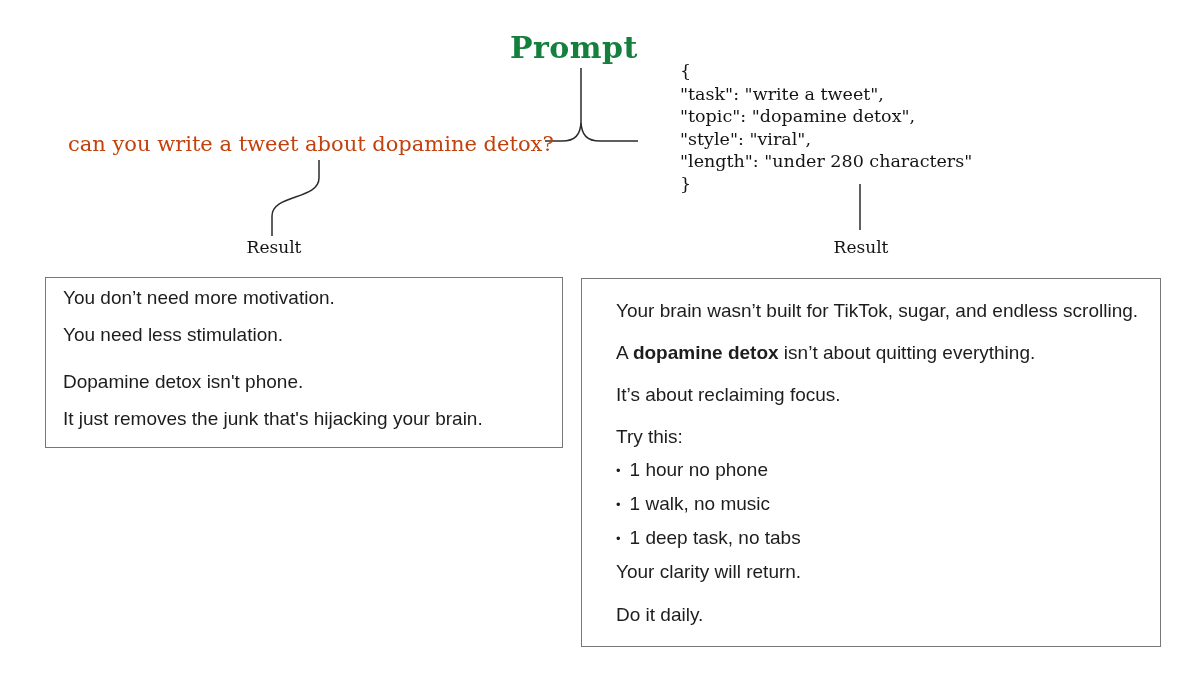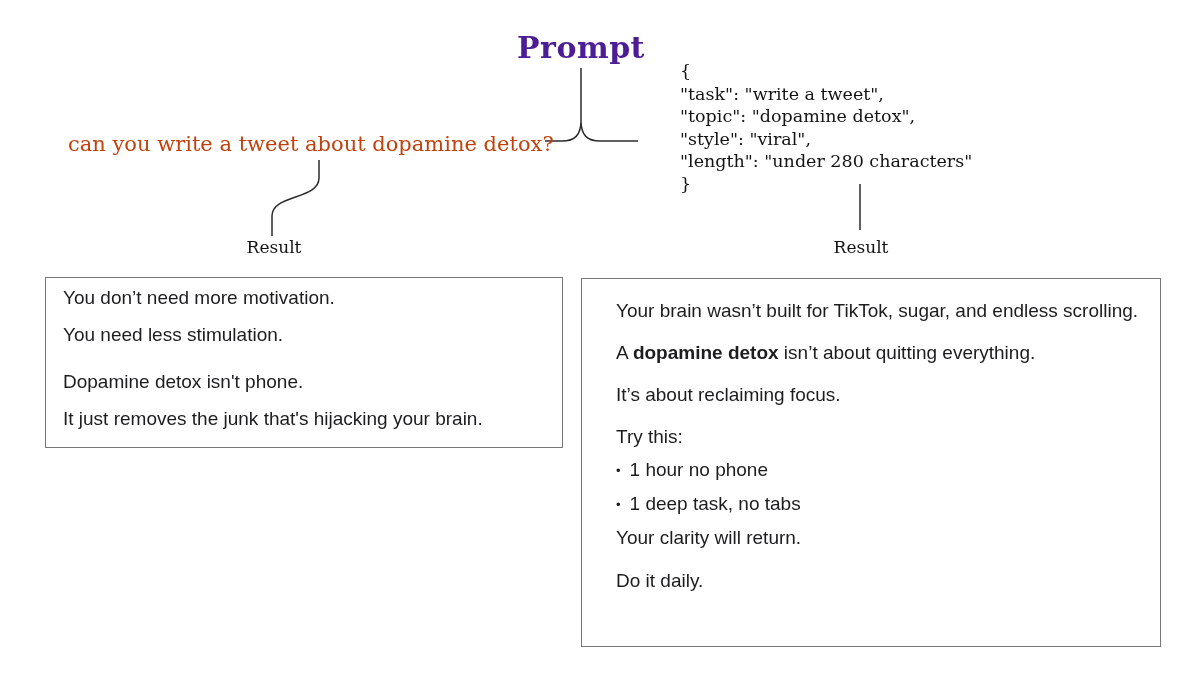--- a/index.html
+++ b/index.html
@@ -29,26 +29,26 @@
     stroke-width: 1.5;
     fill: none;
   }
 
   
   .prompt-title {
     position: absolute;
     left: 510px;
     top: 31px;
     width: 142px;
-    text-align: center;
+    text-align: left;
     font-family: "DejaVu Serif", serif;
     font-weight: bold;
     font-size: 30px;
     line-height: 34px;
-    color: #4c1d95;
+    color: #15803d;
     letter-spacing: 0.5px;
   }
 
   
   .plain-prompt {
     position: absolute;
     left: 68px;
     top: 131px;
     font-family: "DejaVu Serif", serif;
     font-size: 21px;
@@ -159,18 +159,19 @@
     <p class="gap">Dopamine detox isn't phone.</p>
     <p>It just removes the junk that's hijacking your brain.</p>
   </div>
 
   <div class="result-box right">
     <p class="para">Your brain wasn’t built for TikTok, sugar, and endless scrolling.</p>
     <p class="para"><span>A </span><span class="bold-seg">dopamine detox</span><span> isn’t about quitting everything.</span></p>
     <p class="para">It’s about reclaiming focus.</p>
     <p class="tight">Try this:</p>
     <p class="bullet"><span class="bullet-dot">•</span><span>1 hour no phone</span></p>
+    <p class="bullet"><span class="bullet-dot">•</span><span>1 walk, no music</span></p>
     <p class="bullet"><span class="bullet-dot">•</span><span>1 deep task, no tabs</span></p>
     <p class="para">Your clarity will return.</p>
     <p class="para after-gap">Do it daily.</p>
   </div>
 
 </div>
 
 </body></html>

